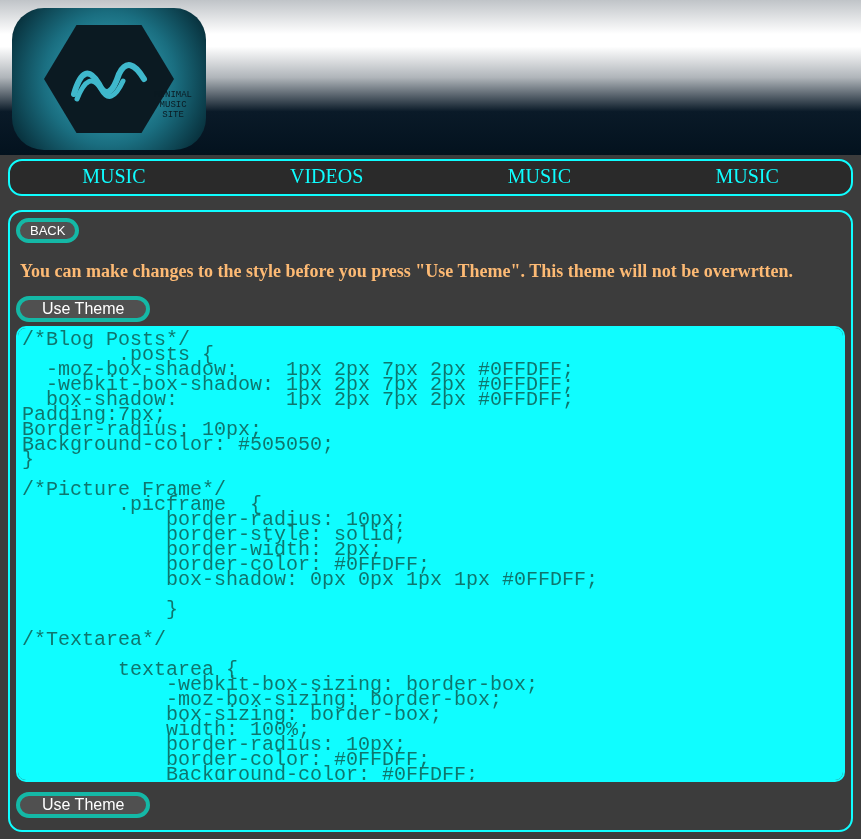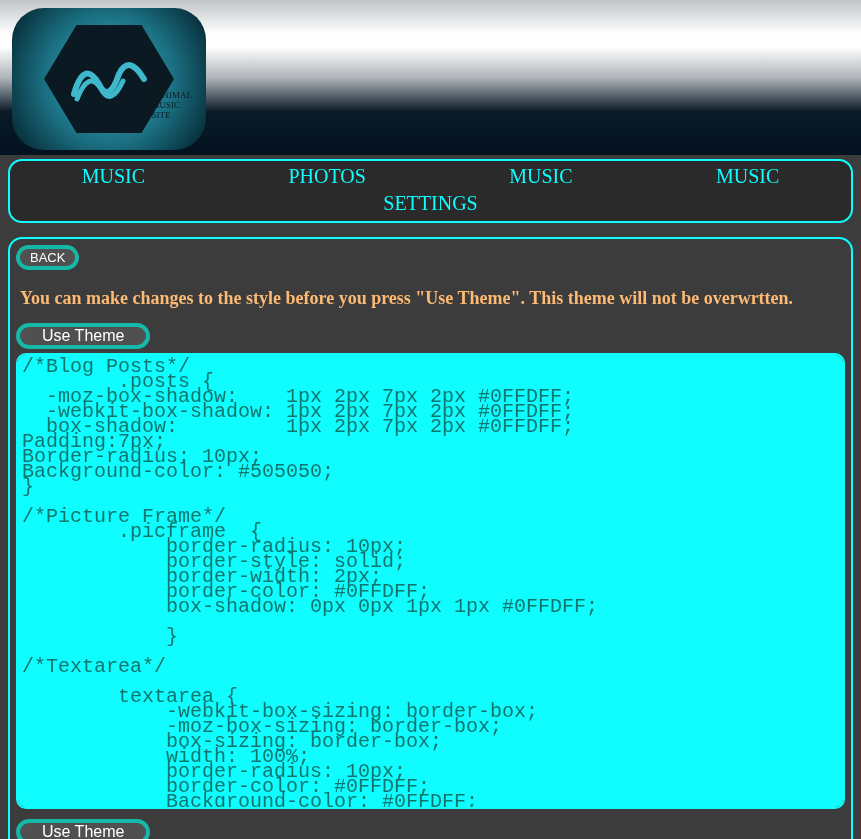--- a/index.html
+++ b/index.html
@@ -33,24 +33,24 @@
     position: relative;
   }
   .logo-scribble {
     position: absolute; inset: 0;
     display: flex; align-items: center; justify-content: center;
   }
   .logo-scribble svg { width: 80px; height: 60px; }
   .logo-text {
     position: absolute;
     right: 14px; bottom: 30px;
-    font-family: Liberation Serif, serif;
+    font-family: Liberation Mono, monospace;
     font-size: 9px; line-height: 10px;
     color: #0b1a22;
-    text-align: left;
+    text-align: center;
   }
   .nav {
     margin: 4px 8px 0 8px;
     border: 2px solid #0FFDFF;
     border-radius: 14px;
     background: #2a2a2a;
     padding: 2px 0 4px 0;
   }
   .nav-row {
     display: flex;
@@ -129,26 +129,23 @@
       <div>MINIMAL</div>
       <div>MUSIC</div>
       <div>SITE</div>
     </div>
   </div>
 </div>
 
 <div class="nav">
   <div class="nav-row">
     <a href="#">MUSIC</a>
-    <a href="#">PHOTOS</a>
+    <a href="#">VIDEOS</a>
     <a href="#">MUSIC</a>
     <a href="#">MUSIC</a>
-  </div>
-  <div class="nav-row2">
-    <a href="#">SETTINGS</a>
   </div>
 </div>
 
 <div class="main">
   <button class="pillbtn back-btn">BACK</button>
   <div class="instruction">You can make changes to the style before you press "Use Theme". This theme will not be overwrtten.</div>
   <button class="pillbtn use-btn">Use Theme</button>
   <textarea class="editor" style="">/*Blog Posts*/
         .posts {
   -moz-box-shadow:    1px 2px 7px 2px #0FFDFF;

